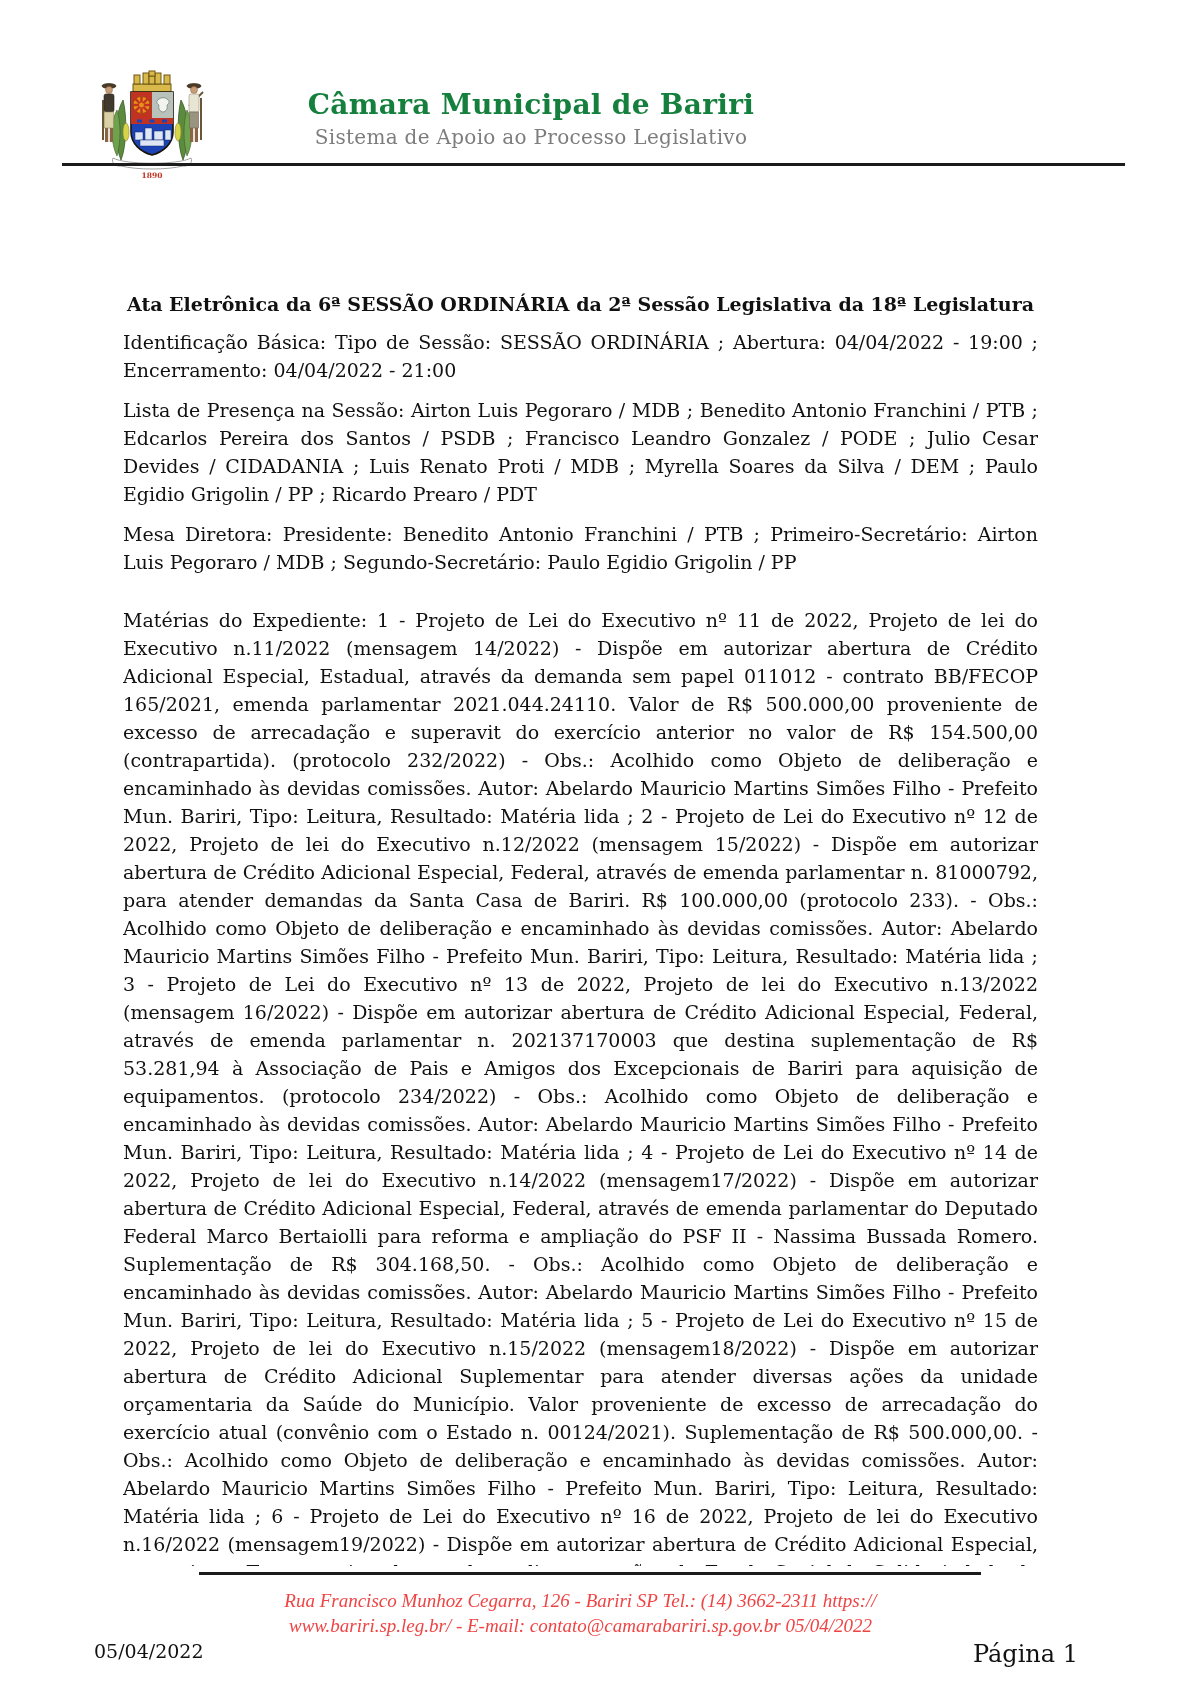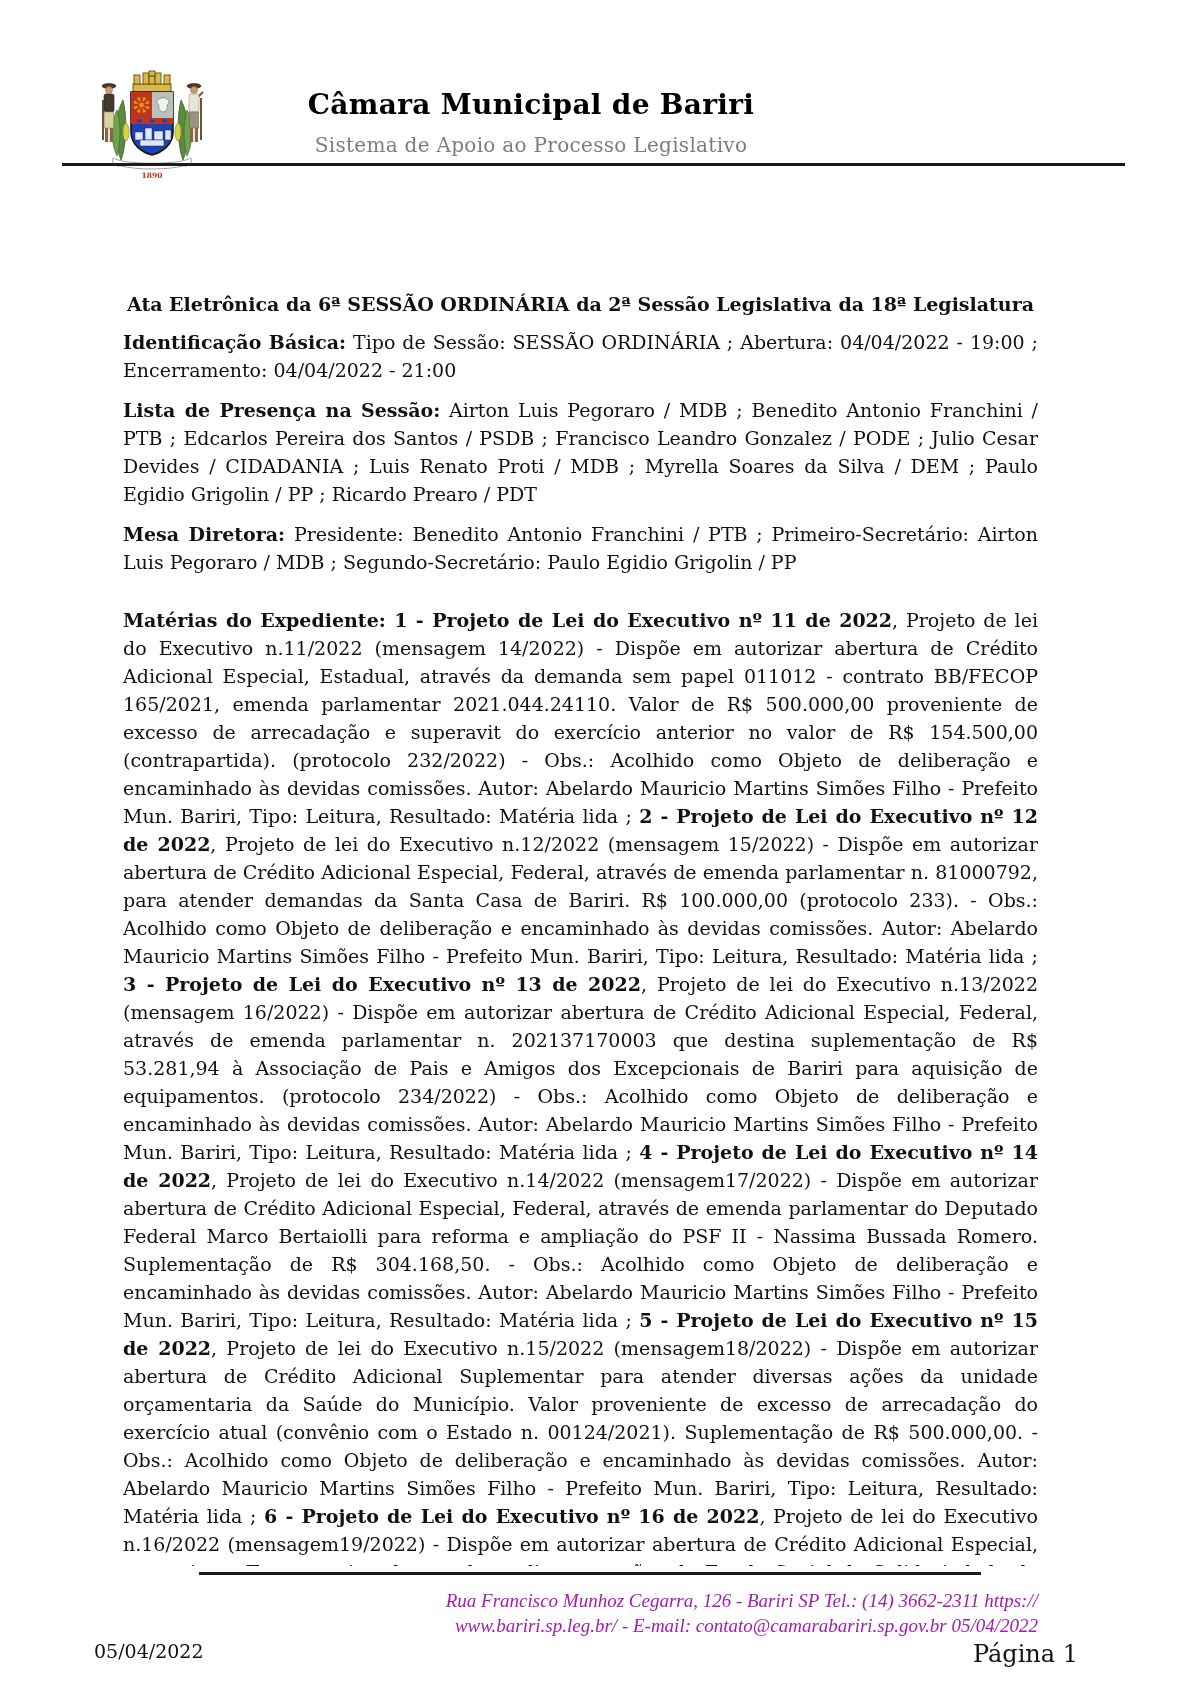--- a/index.html
+++ b/index.html
@@ -27,29 +27,29 @@
   .header-text {
     position: absolute;
     left: 181px;
     top: 88px;
     width: 700px;
     text-align: center;
   }
   .header-title {
     font-size: 28px;
     font-weight: bold;
-    color: #000000;
+    color: #15803d;
     letter-spacing: 0.3px;
     line-height: 34px;
   }
   .header-subtitle {
     font-size: 20px;
     color: #7d7d7d;
     line-height: 26px;
-    margin-top: 10px;
+    margin-top: 2px;
     letter-spacing: 0.3px;
   }
   .header-rule {
     position: absolute;
     left: 62px;
     top: 163px;
     width: 1063px;
     height: 3px;
     background: #1b1b1b;
   }
@@ -70,42 +70,42 @@
     line-height: 28px;
     margin-bottom: 10px;
   }
   .content p {
     font-size: 19px;
     line-height: 28px;
     text-align: justify;
     margin: 0 0 12px 0;
   }
   .content p.extra-gap { margin-top: 30px; }
-  .content b { font-weight: bold; }
+  .content b { font-weight: normal; }
 
   
   .footer-rule {
     position: absolute;
     left: 199px;
     top: 1572px;
     width: 782px;
     height: 3px;
     background: #1b1b1b;
   }
   .footer-address {
     position: absolute;
     left: 123px;
     top: 1588px;
     width: 915px;
-    text-align: right;
+    text-align: center;
     font-family: "Liberation Serif", serif;
     font-style: italic;
     font-size: 19px;
     line-height: 25px;
-    color: #a21caf;
+    color: #ef4444;
   }
   .footer-date {
     position: absolute;
     left: 94px;
     top: 1640px;
     font-size: 19px;
   }
   .footer-page {
     position: absolute;
     right: 112px;

